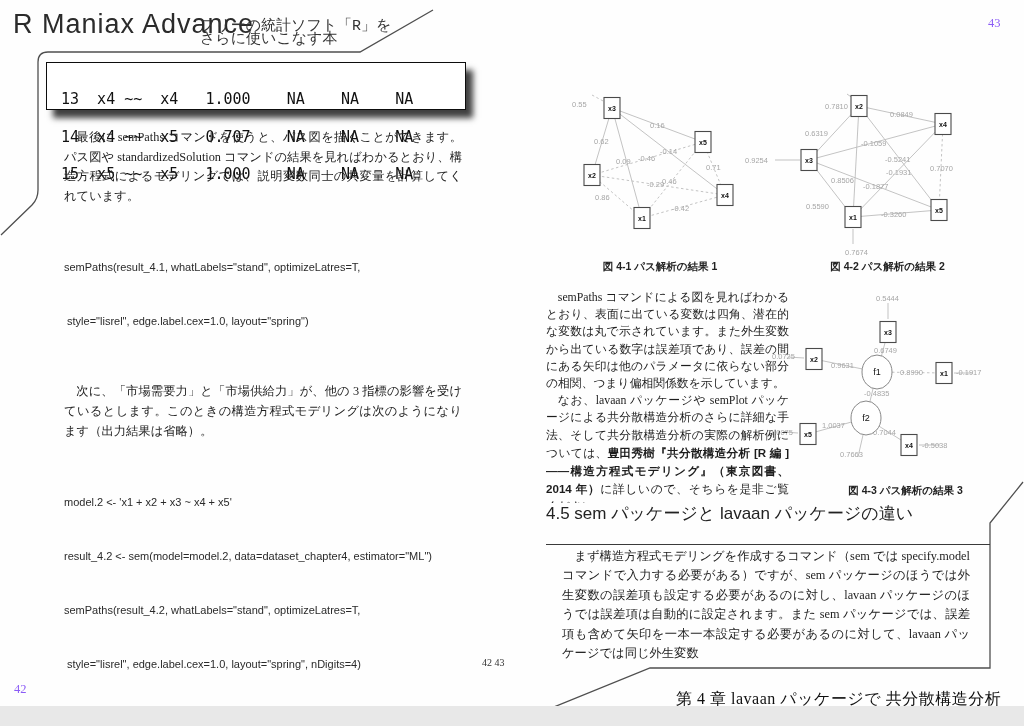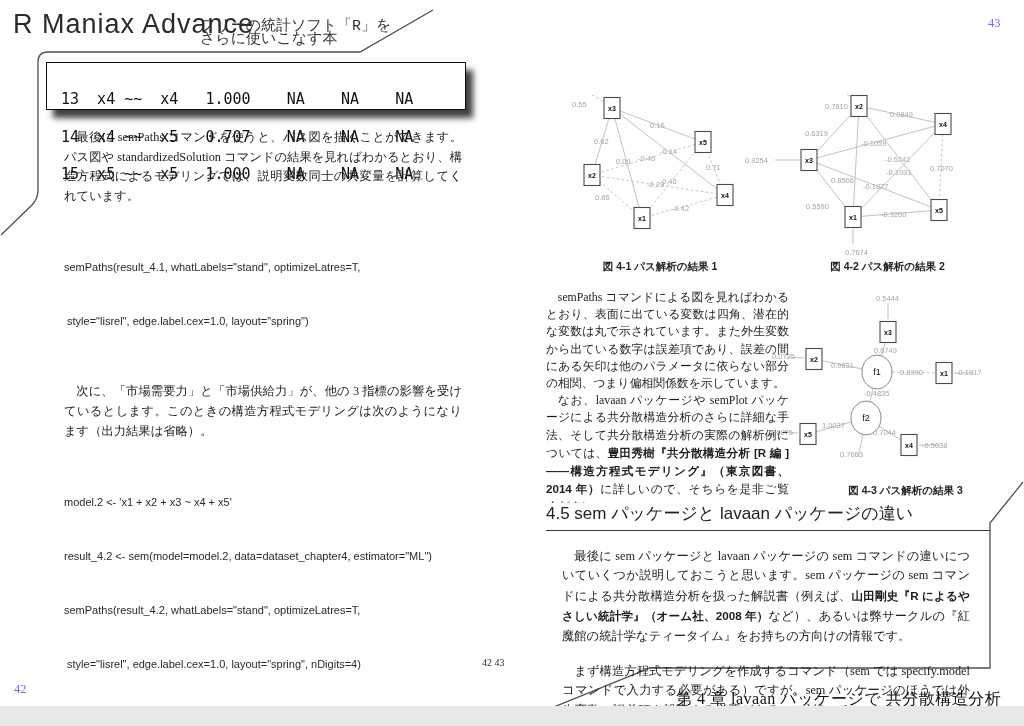--- a/index.html
+++ b/index.html
@@ -31,21 +31,21 @@
   
   .rcol-top{position:absolute;left:546px;top:289px;width:243px;height:214px;overflow:hidden;
             font-size:11.8px;line-height:17.2px;text-align:justify;}
   .rcol-top .para{margin:0;}
   .caption{position:absolute;font-family:"Liberation Sans",sans-serif;font-size:10.5px;
            font-weight:bold;color:#222;text-align:center;}
   .cap1{left:550px;top:260px;width:220px;}
   .cap2{left:790px;top:260px;width:195px;}
   .cap3{left:808px;top:484px;width:195px;}
   .sect{position:absolute;left:546px;top:502px;width:444px;font-family:"Liberation Sans",sans-serif;
-        font-size:17px;color:#222;border-bottom:1.6px solid #3a3a3a;padding-bottom:5px;}
+        font-size:17px;color:#222;border-bottom:1.6px solid #3a3a3a;padding-bottom:19px;}
   .rcol-bot{position:absolute;left:546px;top:531px;width:440px;font-size:12.3px;
             line-height:19.4px;text-align:justify;}
   .gb{font-family:"Liberation Sans",sans-serif;font-weight:bold;font-size:11.6px;}
   .footer{position:absolute;left:676px;top:689px;width:336px;font-size:16px;color:#0f0f0f;
           letter-spacing:0.5px;}
   
   .fig{position:absolute;}
   .fig1{left:550px;top:82px;}
   .fig2{left:745px;top:82px;}
   .fig3{left:770px;top:285px;}
@@ -220,21 +220,18 @@
   <div class="rcol-top">
     <p class="para">semPaths コマンドによる図を見ればわかるとおり、表面に出ている変数は四角、潜在的な変数は丸で示されています。また外生変数から出ている数字は誤差項であり、誤差の間にある矢印は他のパラメータに依らない部分の相関、つまり偏相関係数を示しています。</p>
     <p class="para">
       <span>なお、lavaan パッケージや semPlot パッケージによる共分散構造分析のさらに詳細な手法、そして共分散構造分析の実際の解析例については、</span><span class="gb">豊田秀樹『共分散構造分析 [R 編 ]——構造方程式モデリング』（東京図書、2014 年）</span><span>に詳しいので、そちらを是非ご覧ください。</span>
     </p>
   </div>
 
   <div class="sect">4.5 sem パッケージと lavaan パッケージの違い</div>
 
   <div class="rcol-bot">
-    <p class="para">
-      <span>最後に sem パッケージと lavaan パッケージの sem コマンドの違いについていくつか説明しておこうと思います。sem パッケージの sem コマンドによる共分散構造分析を扱った解説書（例えば、</span><span class="gb">山田剛史『R によるやさしい統計学』（オーム社、2008 年）</span><span>など）、あるいは弊サークルの『紅魔館の統計学なティータイム』をお持ちの方向けの情報です。</span>
-    </p>
     <p class="para">まず構造方程式モデリングを作成するコマンド（sem では specify.model コマンドで入力する必要がある）ですが、sem パッケージのほうでは外生変数の誤差項も設定する必要があるのに対し、lavaan パッケージのほうでは誤差項は自動的に設定されます。また sem パッケージでは、誤差項も含めて矢印を一本一本設定する必要があるのに対して、lavaan パッケージでは同じ外生変数</p>
   </div>
 
   <div class="footer">第 4 章 lavaan パッケージで 共分散構造分析</div>
 
 </div>
 
 </body></html>

